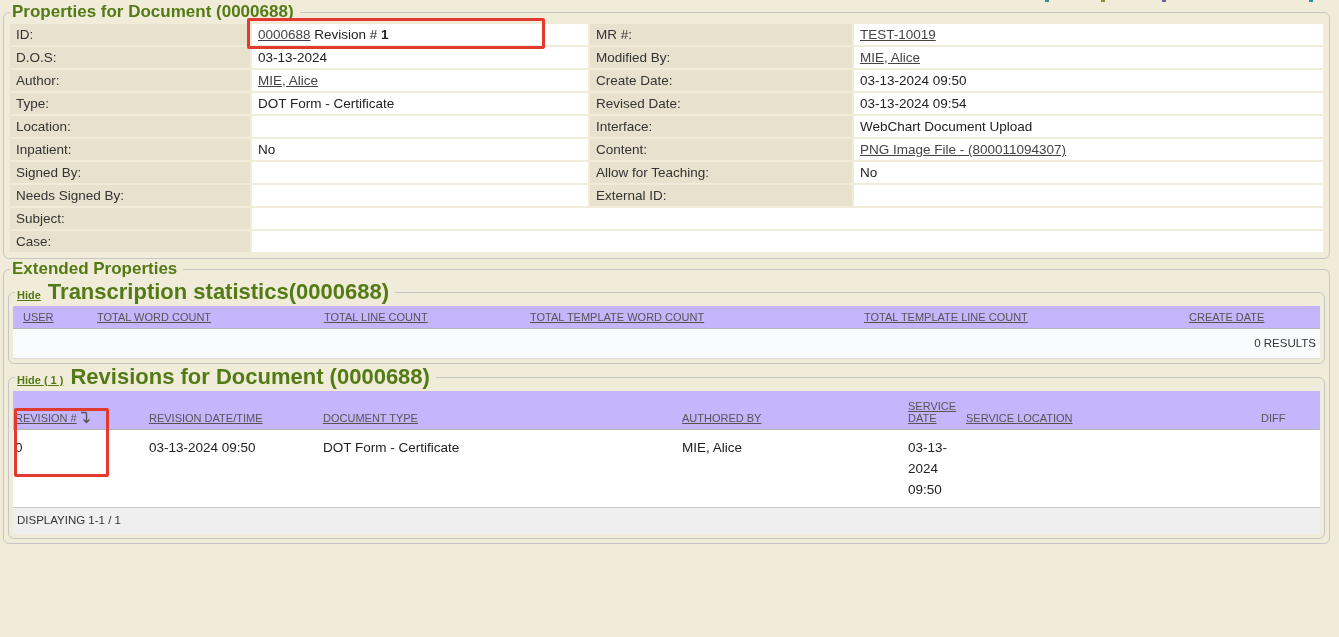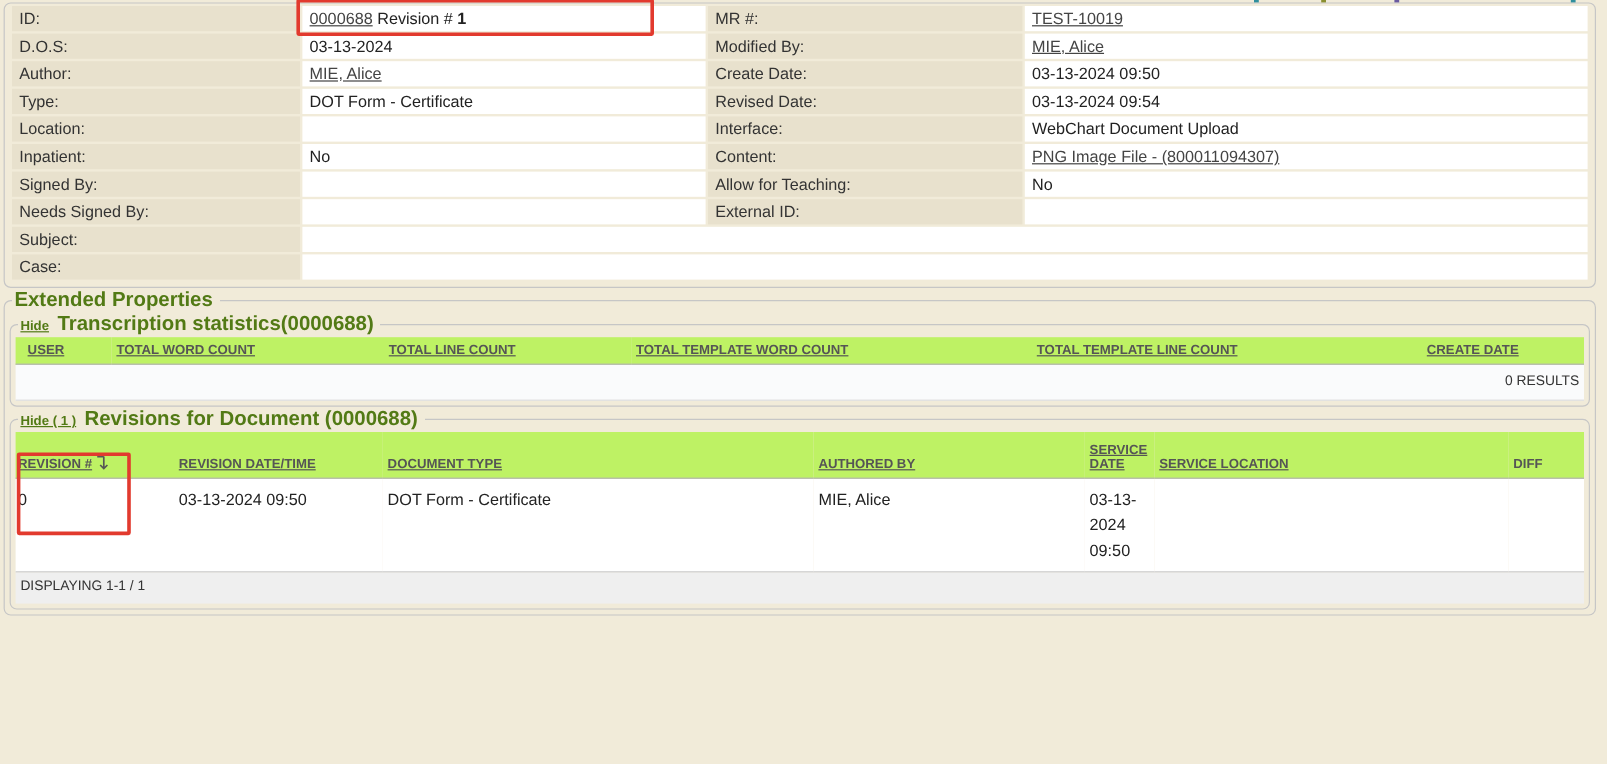--- a/index.html
+++ b/index.html
@@ -53,27 +53,27 @@
   .redbox-id { left: -5px; top: -6px; width: 298px; height: 31px; }
 
   
   .ext-fs { margin-top: 30px; padding: 0 4px 10px 4px; }
   .sub-fs { margin-top: 7px; padding: 0 2px 3px 2px; }
   .rev-fs { margin-top: 26px; padding: 0 2px 0 2px; }
   .hide-link {
     font-size: 11px; color: #527a15; font-weight: bold;
     text-decoration: underline; cursor: pointer; margin-right: 7px;
   }
-  .sub-title { font-size: 17px; color: #527a15; font-weight: bold; }
+  .sub-title { font-size: 22px; color: #527a15; font-weight: bold; }
 
   
   table.dtable { width: 100%; border-collapse: collapse; margin-top: 1px; }
   .dhead th {
-    background: #bef264; border-bottom: 1px solid #b4b4b4;
-    font-size: 11px; font-weight: bold; color: #555;
+    background: #c4b5fd; border-bottom: 1px solid #b4b4b4;
+    font-size: 11px; font-weight: normal; color: #555;
     text-align: left; padding: 5px 4px; white-space: nowrap;
   }
   .col-link { color: #555; text-decoration: underline; cursor: pointer; }
   .col-plain { color: #555; text-decoration: none; }
   .dempty td {
     background: #fafbfc; text-align: right; font-size: 11.5px; color: #333;
     padding: 8px 4px 9px 4px; border-bottom: 1px solid #ddd;
   }
 
   .rtable .dhead th { vertical-align: bottom; padding: 9px 4px 5px 4px; }
@@ -93,20 +93,21 @@
 </style>
 </head>
 <body>
 
 <div class="edge-mark m1"></div>
 <div class="edge-mark m2"></div>
 <div class="edge-mark m3"></div>
 <div class="edge-mark m4"></div>
 
 <fieldset class="fs props-fs">
+  <legend>Properties for Document (0000688)</legend>
   <table class="ptable">
     <colgroup>
         <col style="width:240px">
         <col style="width:336px">
         <col style="width:262px">
         <col>
       </colgroup>
     <tbody>
         <tr>
       <td class="pl">ID:</td>

